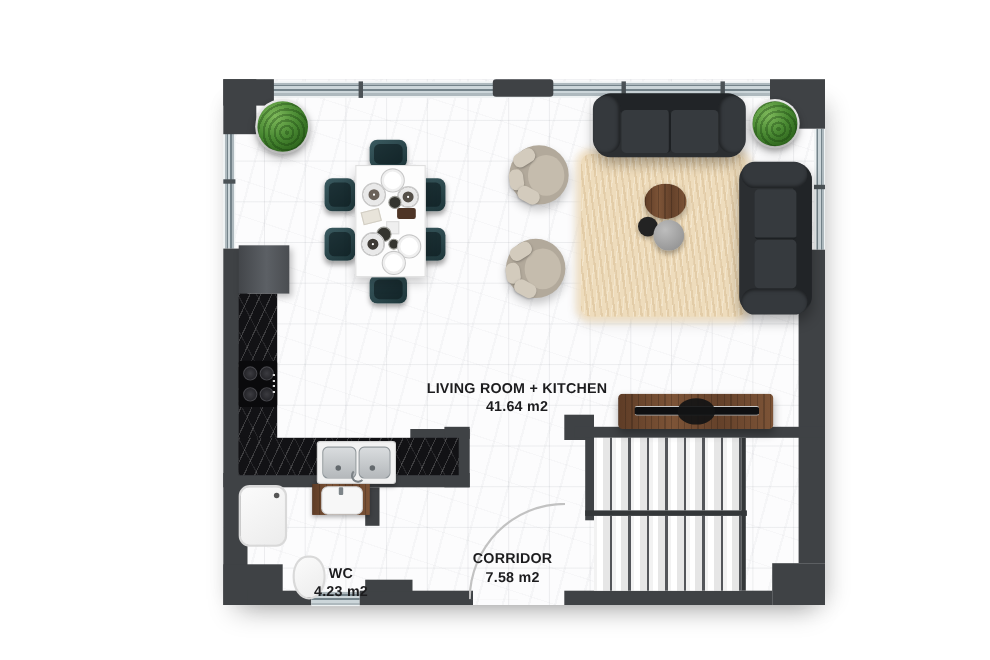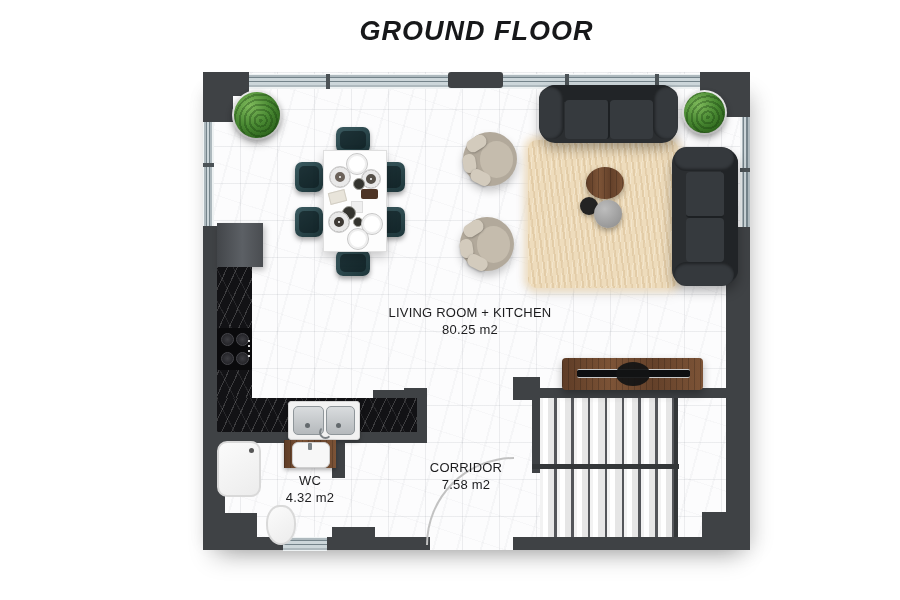--- a/index.html
+++ b/index.html
@@ -24,22 +24,22 @@
       #74838a 7px 8.5px,#ccd6da 8.5px 11px,#aeb9be 11px 13px,#eef2f3 13px 15px);}
   .window-v{position:absolute;background:repeating-linear-gradient(90deg,
       #eef2f3 0 1.5px,#aeb9be 1.5px 3px,#74838a 3px 4px,#ccd6da 4px 6px,
       #74838a 6px 7.5px,#aeb9be 7.5px 9.5px,#eef2f3 9.5px 11px);}
   .mullion{position:absolute;background:#4b5256;}
   .stairs{position:absolute;background:repeating-linear-gradient(90deg,
       #f2f2f2 0 3px,#ffffff 3px 8px,#e6e6e6 8px 14.5px,#54565a 14.5px 16.8px);}
   .marble{position:absolute;background-color:#121215;background-image:
       repeating-linear-gradient(115deg,rgba(255,255,255,.18) 0 1px,transparent 1px 9px),
       repeating-linear-gradient(62deg,rgba(255,255,255,.09) 0 1px,transparent 1px 15px);}
-  .label{position:absolute;text-align:center;font-weight:400;font-size:13px;
-         line-height:17px;color:#1c1c1e;letter-spacing:.2px;}
+  .label{position:absolute;text-align:center;font-weight:700;font-size:13px;
+         line-height:17px;color:#1c1c1e;letter-spacing:.2px;margin-top:40px;}
   .sofa{position:absolute;background:#2b2e31;border-radius:15px;box-shadow:0 6px 12px rgba(0,0,0,.30);}
   .sofa .part{position:absolute;}
   .rug{position:absolute;background-color:#eedcbc;border-radius:9px;
        background-image:repeating-linear-gradient(82deg,rgba(213,185,142,.45) 0 2px,transparent 2px 6px),
                         repeating-linear-gradient(95deg,rgba(248,238,218,.5) 0 1px,transparent 1px 5px);
        box-shadow:0 0 7px 4px rgba(238,220,188,.85),0 6px 14px rgba(0,0,0,.10);}
   .armchair{position:absolute;border-radius:50%;background:#b2a99b;box-shadow:0 5px 9px rgba(0,0,0,.22);}
   .armchair .seat{position:absolute;right:4px;top:9px;width:62%;height:68%;border-radius:50%;background:#c5bcad;}
   .armchair .pil{position:absolute;background:#d3cbbd;border-radius:6px;box-shadow:0 1px 2px rgba(0,0,0,.25);}
   .plant{position:absolute;border-radius:50%;
@@ -62,21 +62,20 @@
   .fixture{position:absolute;background:linear-gradient(145deg,#fbfbfb,#ececec);border:2px solid #d9d9d9;}
   .steel{background:linear-gradient(180deg,#d9dcde,#b5b9bc);border:1px solid #8f969a;border-radius:5px;}
   .arc{position:absolute;border-top:2px solid #c2c2c2;border-left:2px solid #c2c2c2;
        border-right:none;border-bottom:none;border-radius:100% 0 0 0;}
 </style>
 </head>
 <body>
 
 <div class="stage">
 
-  <div class="title">GROUND FLOOR</div>
 
   <div class="plan">
 
     <div class="floor"></div>
 
     <div class="window-h" style="left:45px;top:2px;width:455px;height:15px;"></div>
     <div class="mullion" style="left:123px;top:2px;width:4px;height:15px;"></div>
     <div class="mullion" style="left:362px;top:2px;width:4px;height:15px;"></div>
     <div class="mullion" style="left:452px;top:2px;width:4px;height:15px;"></div>
     <div class="window-v" style="left:0px;top:48px;width:11px;height:106px;"></div>
@@ -201,25 +200,25 @@
       <div class="abs" style="left:54px;top:4px;width:34px;height:24px;border-radius:50%;background:rgba(18,19,21,.92);"></div>
     </div>
 
     <div class="saucer" style="left:29px;top:18px;width:50px;height:50px;"></div>
     <div class="plant" style="left:31px;top:20px;width:46px;height:46px;"></div>
     <div class="saucer" style="left:479px;top:18px;width:45px;height:45px;"></div>
     <div class="plant" style="left:481px;top:20px;width:41px;height:41px;"></div>
 
     <div class="label" style="left:147px;top:232px;width:240px;">
       <div>LIVING ROOM + KITCHEN</div>
-      <div>80.25 m2</div>
+      <div>41.64 m2</div>
     </div>
     <div class="label" style="left:57px;top:400px;width:100px;">
       <div>WC</div>
-      <div>4.32 m2</div>
+      <div>4.23 m2</div>
     </div>
     <div class="label" style="left:203px;top:387px;width:120px;">
       <div>CORRIDOR</div>
       <div>7.58 m2</div>
     </div>
 
   </div>
 </div>
 
 </body></html>

